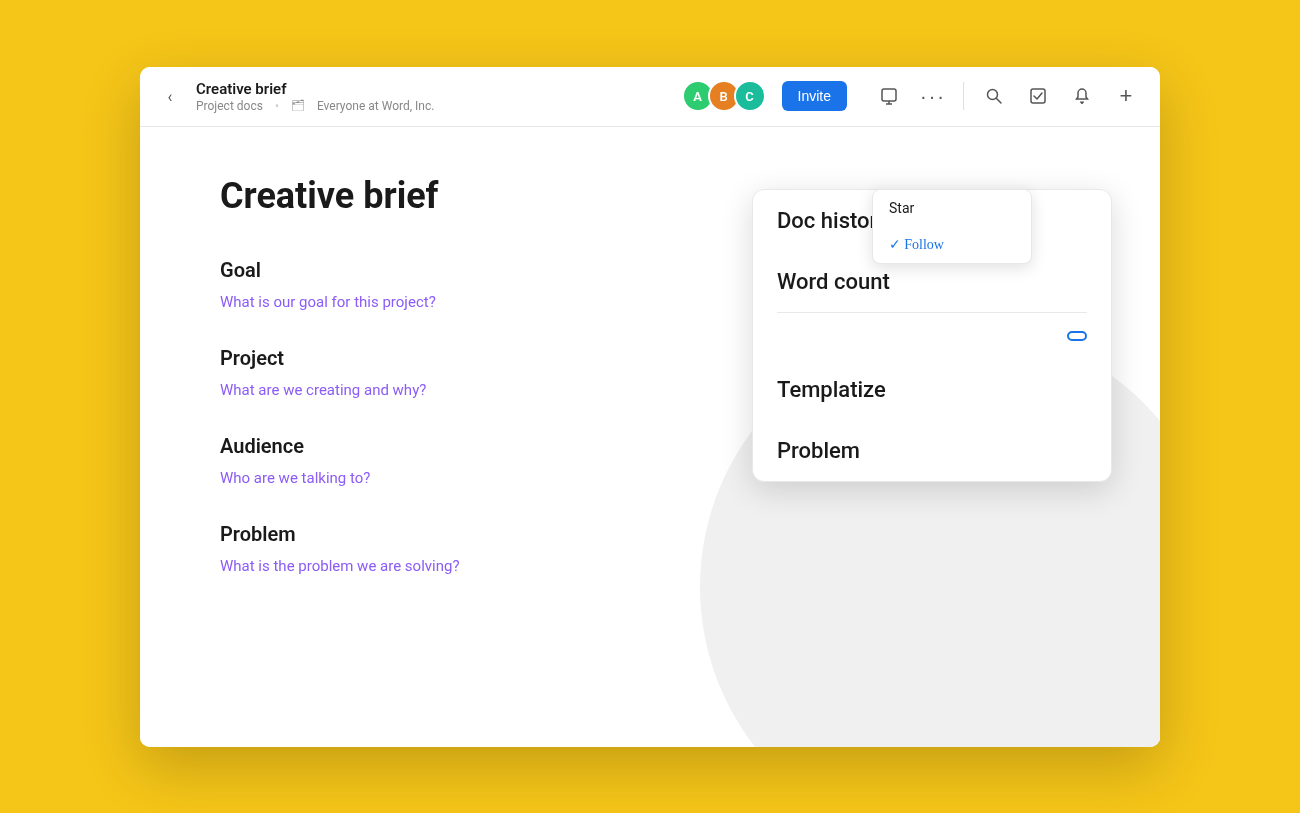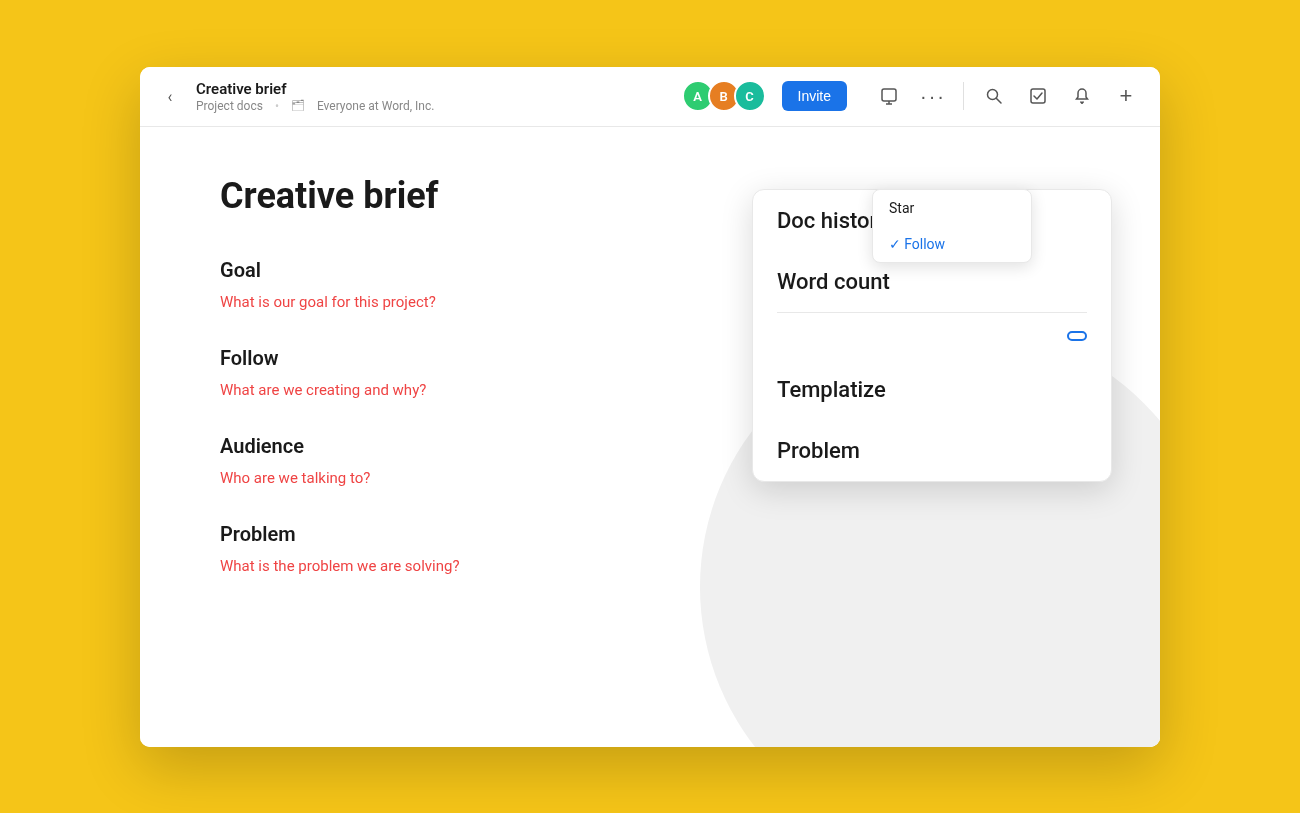--- a/index.html
+++ b/index.html
@@ -172,21 +172,21 @@
 
     .doc-h2 {
       font-size: 20px;
       font-weight: 600;
       color: #1a1a1a;
       margin-bottom: 8px;
     }
 
     .doc-p {
       font-size: 15px;
-      color: #ef4444;
+      color: #8b5cf6;
       line-height: 1.6;
     }
 
     
     .dropdown-overlay {
       position: absolute;
       top: 0;
       left: 0;
       right: 0;
       bottom: 0;
@@ -211,20 +211,21 @@
 
     .small-dropdown-item {
       padding: 10px 16px;
       font-size: 14px;
       color: #1a1a1a;
       cursor: pointer;
     }
 
     .small-dropdown-item.checked {
       color: #1a73e8;
+      font-family: Liberation Serif, serif;
     }
 
     
     .large-dropdown {
       position: absolute;
       top: 62px;
       right: 48px;
       width: 360px;
       background: #fff;
       border: 1px solid #e8e8e8;
@@ -343,21 +344,21 @@
 
     <div class="document-body">
       <h1 class="doc-h1">Creative brief</h1>
 
       <div class="doc-section">
         <div class="doc-h2">Goal</div>
         <div class="doc-p">What is our goal for this project?</div>
       </div>
 
       <div class="doc-section">
-        <div class="doc-h2">Follow</div>
+        <div class="doc-h2">Project</div>
         <div class="doc-p">What are we creating and why?</div>
       </div>
 
       <div class="doc-section">
         <div class="doc-h2">Audience</div>
         <div class="doc-p">Who are we talking to?</div>
       </div>
 
       <div class="doc-section">
         <div class="doc-h2">Problem</div>

